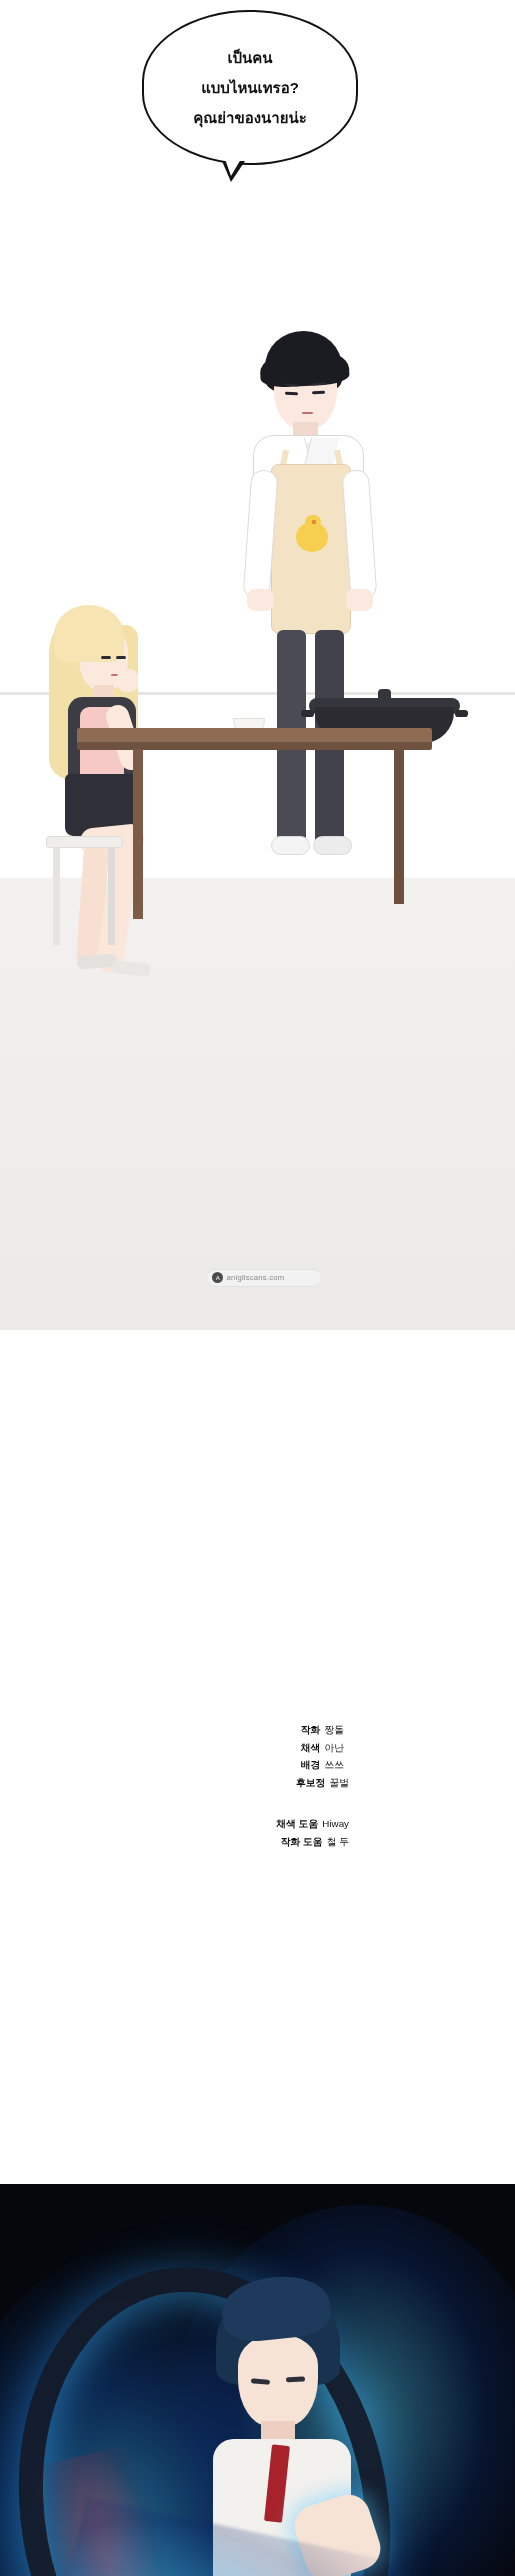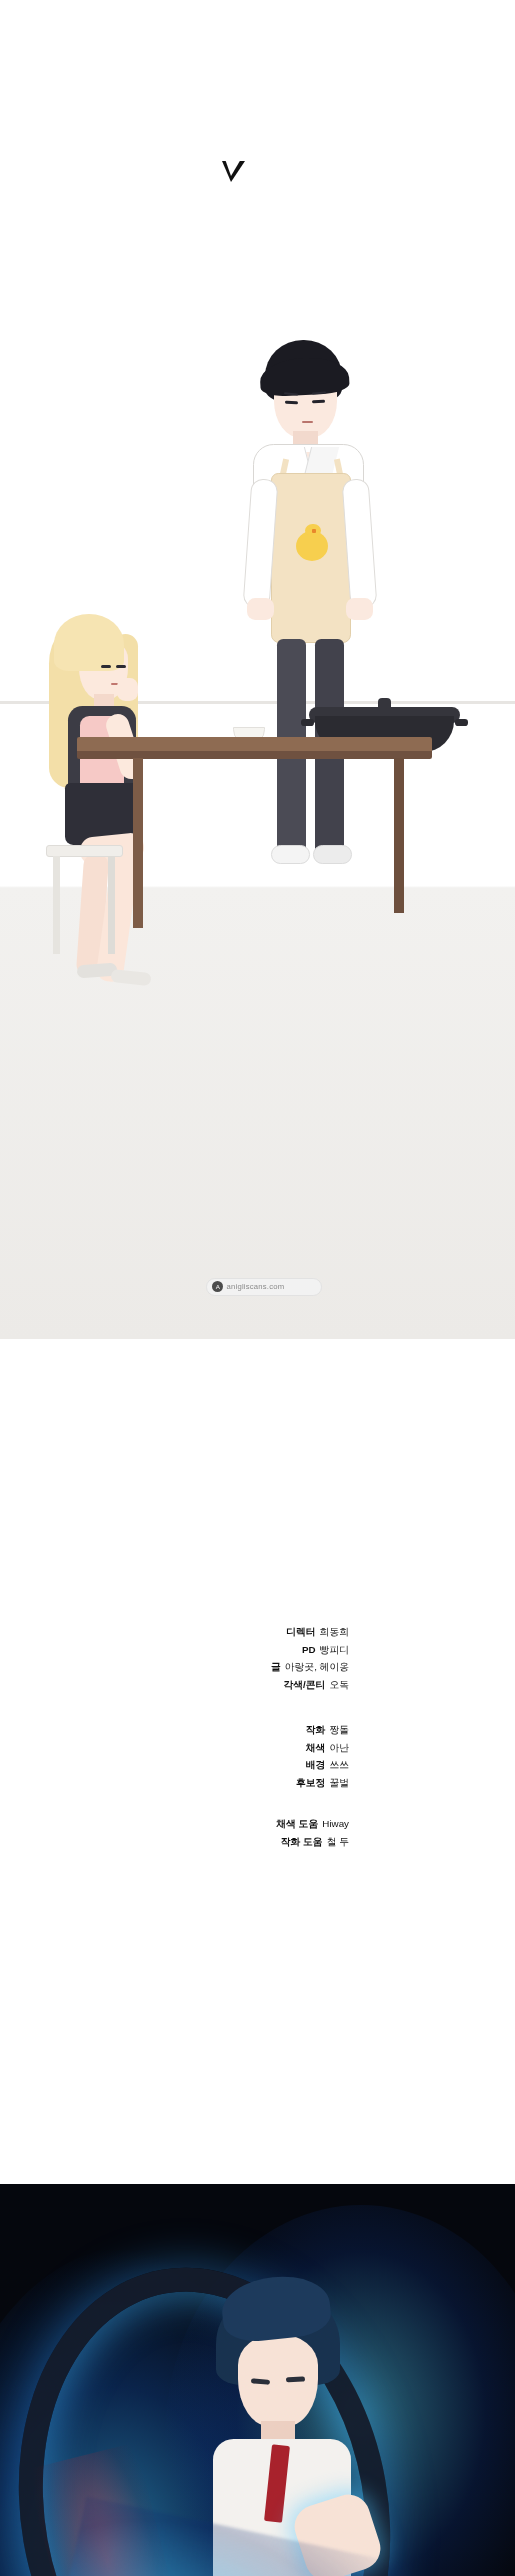--- a/index.html
+++ b/index.html
@@ -23,21 +23,21 @@
     border-left:9.3px solid transparent; border-right:14.4px solid transparent;
     border-top:21.6px solid #111;
   }
   .bubble-tail:after {
     content:""; position:absolute; left:-6.2px; top:-23px; width:0; height:0;
     border-left:6.2px solid transparent; border-right:10.3px solid transparent;
     border-top:17.5px solid #fff;
   }
 
   
-  .art-panel { position:absolute; left:0; top:309px; width:515px; height:1030px; background:#fde047; overflow:hidden; }
+  .art-panel { position:absolute; left:0; top:300px; width:515px; height:1030px; background:#fde047; overflow:hidden; }
   .floor { position:absolute; left:0; top:0; width:515px; height:1030px; background:linear-gradient(#ffffff 0%, #ffffff 56%, #f2f1ef 56.2%, #eceae7 100%); }
   .wall-shadow { position:absolute; left:0; top:392px; width:515px; height:3.1px; background:#e7e5e2; }
 
   
   .man { position:absolute; left:216px; top:0px; width:185px; height:927px; }
   .m-hair { position:absolute; left:49px; top:31px; width:77px; height:62px; background:#1b1b22; border-radius:38px 38px 20.6px 20.6px / 36px 36px 13.4px 13.4px; }
   .m-hair2 { position:absolute; left:44px; top:49px; width:89px; height:37px; background:#1b1b22; border-radius:60% 60% 40% 40% / 70% 70% 30% 30%; transform:rotate(-3deg); }
   .m-face { position:absolute; left:58px; top:57px; width:63px; height:72px; background:#fbe9df; border-radius:30px 30px 27px 27px / 25px 25px 37px 37px; }
   .m-eye-l { position:absolute; left:69px; top:92px; width:13.4px; height:2.6px; background:#23232b; border-radius:1.5px; transform:rotate(4deg); }
   .m-eye-r { position:absolute; left:96px; top:91px; width:13.4px; height:2.6px; background:#23232b; border-radius:1.5px; transform:rotate(-2deg); }
@@ -141,20 +141,25 @@
   .pc-shirt { position:absolute; left:43px; top:162px; width:138px; height:216px; background:#f3f1ee; border-radius:20.6px 20.6px 5.2px 5.2px; }
   .pc-tie { position:absolute; left:98px; top:168px; width:17.5px; height:77px; background:#a8222c; transform:rotate(6deg); border-radius:2.1px; }
   .pc-hand { position:absolute; left:129px; top:222px; width:77px; height:77px; background:#f7e2d6; border-radius:21.6px; transform:rotate(-18deg); box-shadow:0 0 20.6px 5.2px rgba(80,200,255,.45); }
 </style>
 </head>
 <body>
 
 <div class="page">
 
   <div class="bubble-panel">
+    <div class="bubble">
+      <div class="bubble-text">เป็นคน
+แบบไหนเทรอ?
+คุณย่าของนายน่ะ</div>
+    </div>
     <div class="bubble-tail"></div>
   </div>
 
   <div class="art-panel">
     <div class="floor"></div>
     <div class="wall-shadow"></div>
 
     <div class="woman">
       <div class="w-hair-back"></div>
       <div class="w-hair-side"></div>
@@ -220,36 +225,22 @@
     <div class="table-leg1"></div>
     <div class="table-leg2"></div>
 
     <div class="watermark">
       <div class="wm-logo">A</div>
       <div class="wm-text">anigliscans.com</div>
     </div>
   </div>
 
   <div class="credits">
-    <div class="credit-group" style="top:10.3px;">
-      <div class="credit-line">
-        <b>디렉터</b><span class="val">희동희</span>
-      </div>
-      <div class="credit-line">
-        <b>PD</b><span class="val">빵피디</span>
-      </div>
-      <div class="credit-line">
-        <b>글</b><span class="val">아랑곳, 헤이옹</span>
-      </div>
-      <div class="credit-line">
-        <b>각색/콘티</b><span class="val">오독</span>
-      </div>
-    </div>
-
-    <div class="credit-group" style="top:108px;">
+
+    <div class="credit-group" style="top:108px;text-align:center;">
       <div class="credit-line">
         <b>작화</b><span class="val">짱돌</span>
       </div>
       <div class="credit-line">
         <b>채색</b><span class="val">아난</span>
       </div>
       <div class="credit-line">
         <b>배경</b><span class="val">쓰쓰</span>
       </div>
       <div class="credit-line">

